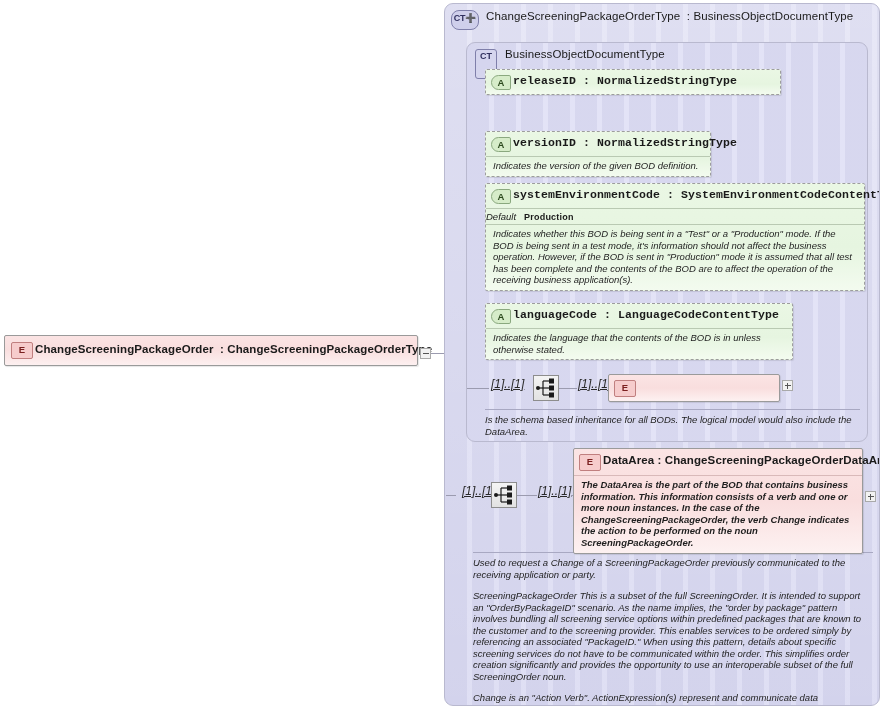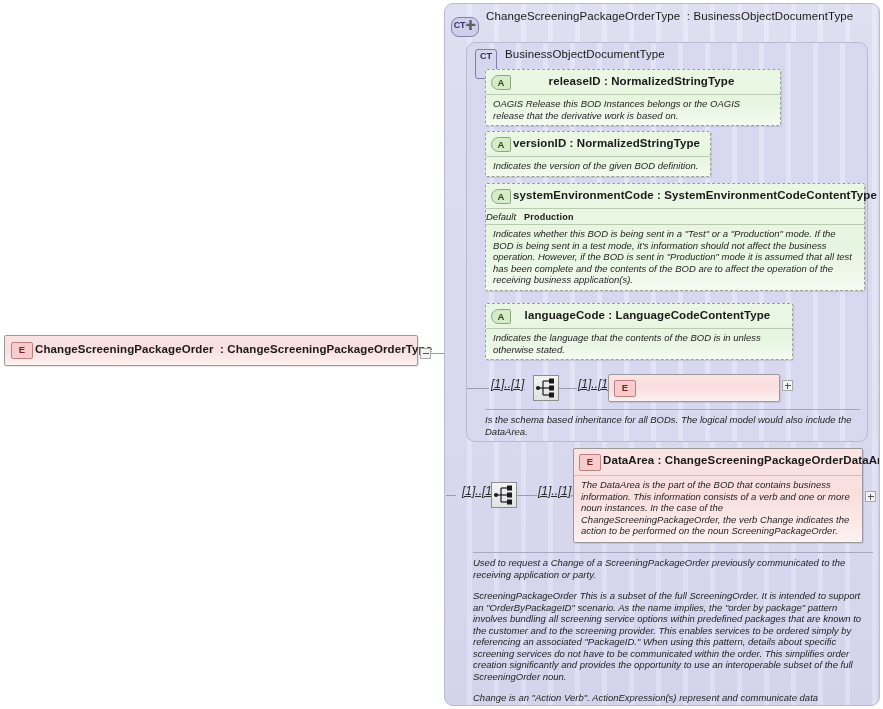--- a/index.html
+++ b/index.html
@@ -123,21 +123,21 @@
     box-sizing: border-box;
     border: 1px solid #7f7faa;
     border-radius: 8px;
     background: #cfcfeb;
     color: #31315f;
     font-size: 9px;
     font-weight: bold;
     line-height: 14px;
     text-align: center;
     letter-spacing: -0.2px;
-    margin-top: 8px;
+    margin-top: 1px;
   }
   .icon-CT {
     flex: 0 0 auto;
     width: 22px;
     height: 30px;
     box-sizing: border-box;
     border: 1px solid #7f7faa;
     border-radius: 3px;
     background: #d5d5ee;
     color: #31315f;
@@ -204,27 +204,27 @@
     background: #d6ecc9;
     color: #2c4a1e;
     font-size: 9.5px;
     font-weight: bold;
     line-height: 13px;
     text-align: center;
     margin-top: 1px;
   }
   .attr-title {
     flex: 1;
-    text-align: center;
     font-size: 11.5px;
     font-weight: bold;
     color: #1a1a1a;
     line-height: 14px;
     padding: 0 4px 0 2px;
     letter-spacing: 0.1px;
+    font-family: Liberation Mono, monospace;
   }
   .attr-default {
     border-top: 1px solid #b9c9b2;
     padding: 2px 6px 2px 0;
     font-size: 9.5px;
     color: #1a1a1a;
     white-space: nowrap;
   }
   .attr-default .dlabel {
     font-style: italic;
@@ -297,20 +297,21 @@
     letter-spacing: 0.1px;
   }
   .el-title .refname { display: inline-block; }
   .el-doc {
     border-top: 1px solid #d9b9b9;
     padding: 3px 7px 5px 7px;
     font-size: 9.5px;
     font-style: italic;
     color: #1f1f1f;
     line-height: 11.5px;
+    font-weight: bold;
   }
   .expand-btn {
     position: absolute;
     width: 11px;
     height: 11px;
     box-sizing: border-box;
     border: 1px solid #a9a9a9;
     background: #f2f2f2;
     z-index: 5;
     display: flex;
@@ -369,21 +370,20 @@
     <div class="ct-header">
       <span class="icon-CT">CT</span>
       <span class="ct-header-title">BusinessObjectDocumentType</span>
     </div>
 
     <div class="attr-box" style="left:18px; top:26px; width:296px;">
       <div class="attr-head">
         <span class="icon-A">A</span>
         <span class="attr-title"><span>releaseID</span>&nbsp;<span>:</span>&nbsp;<span>NormalizedStringType</span></span>
       </div>
-      <div class="attr-doc">OAGIS Release this BOD Instances belongs or the OAGIS release that the derivative work is based on.</div>
     </div>
 
     <div class="attr-box" style="left:18px; top:88px; width:226px;">
       <div class="attr-head">
         <span class="icon-A">A</span>
         <span class="attr-title"><span>versionID</span>&nbsp;<span>:</span>&nbsp;<span>NormalizedStringType</span></span>
       </div>
       <div class="attr-doc">Indicates the version of the given BOD definition.</div>
     </div>
 

